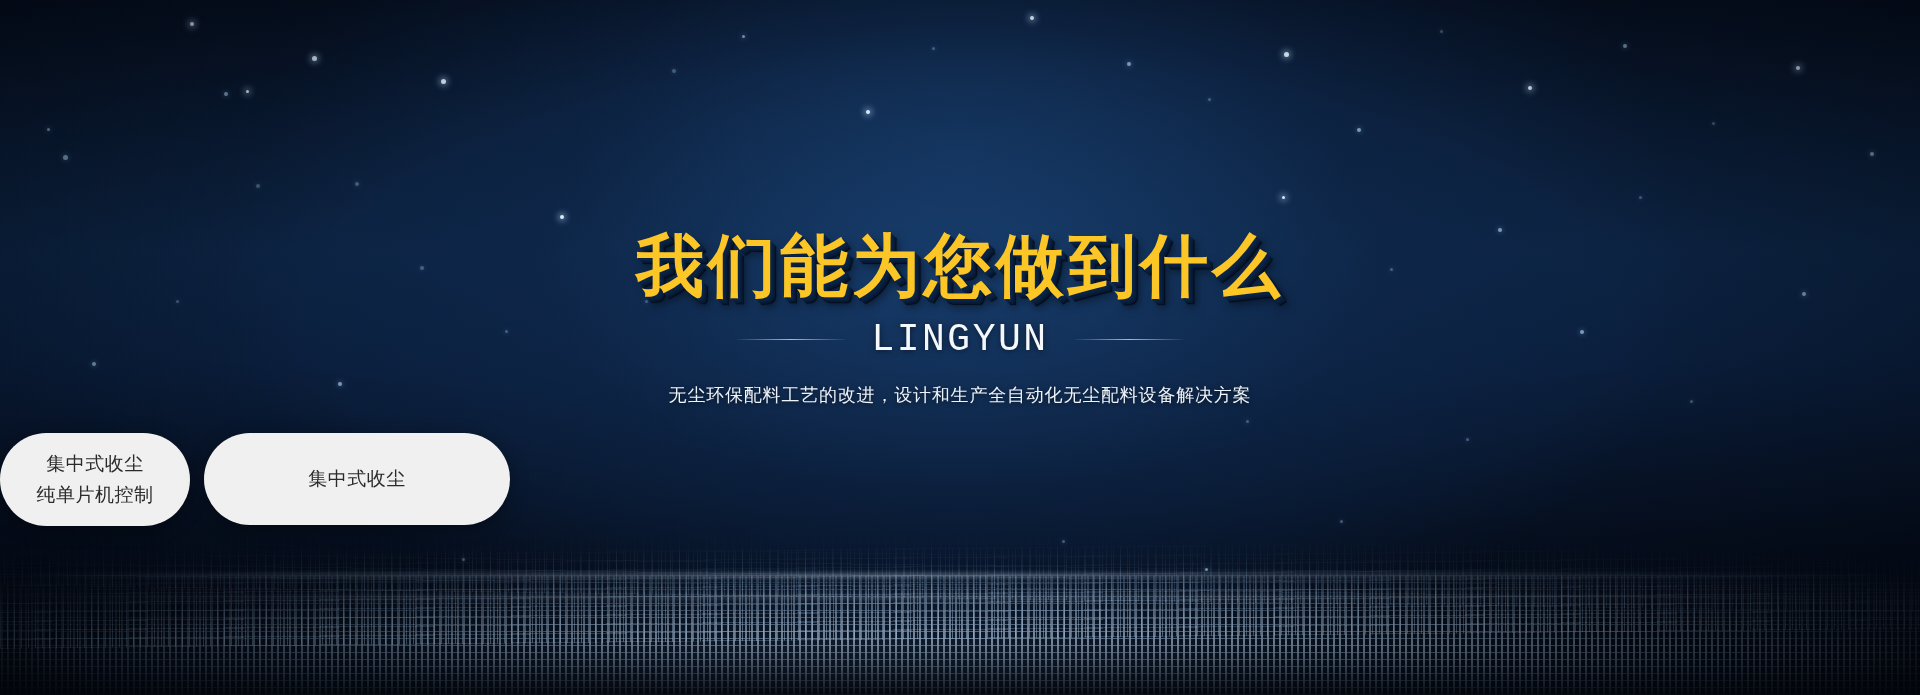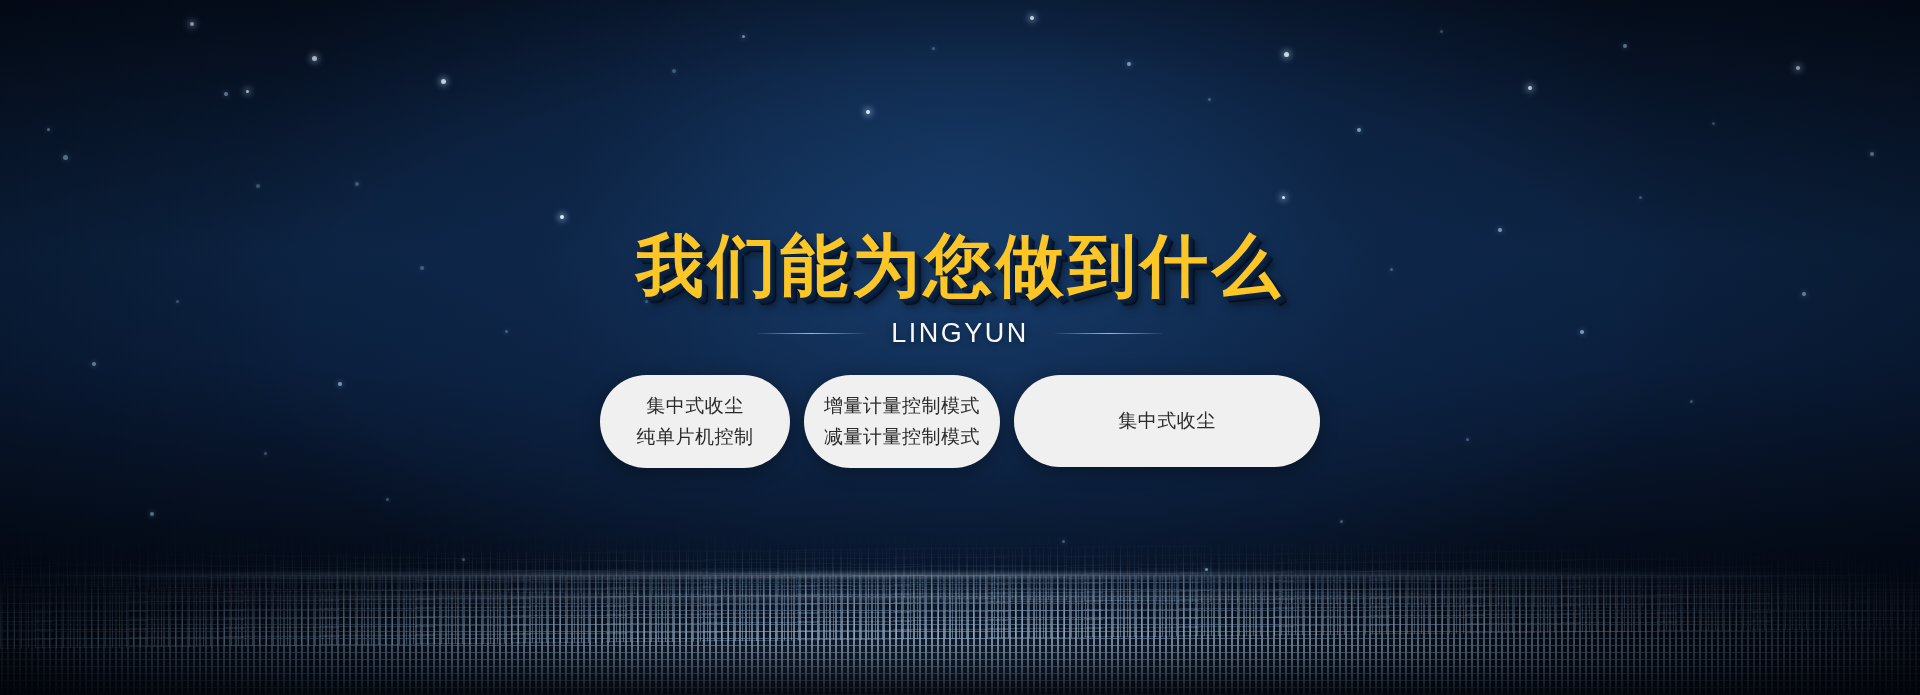--- a/index.html
+++ b/index.html
@@ -134,41 +134,40 @@
     align-items: center;
     justify-content: center;
     gap: 26px;
   }
   .sub-line {
     width: 108px;
     height: 1px;
     background: linear-gradient(90deg, rgba(200,216,235,0.06), rgba(208,222,240,0.78), rgba(200,216,235,0.06));
   }
   .hero-sub {
-    font-family: Liberation Sans, sans-serif;
-    font-size: 27px;
+    font-family: Liberation Mono, monospace;
+    font-size: 38px;
     font-weight: 400;
     letter-spacing: 2.5px;
     color: #f4f8fd;
     text-shadow: 0 1px 6px rgba(0,0,0,0.55);
   }
 
   .hero-desc {
     margin-top: 22px;
     font-family: "DejaVu Sans", "Liberation Sans", sans-serif;
     font-size: 18px;
     letter-spacing: 0.8px;
     color: #eef4fb;
     text-shadow: 0 1px 5px rgba(0,0,0,0.6);
   }
 
   .cards {
     margin-top: 26px;
     display: flex;
-    justify-content: center;
     align-items: center;
     gap: 14px;
   }
   .card {
     background: #f0f0f0;
     border-radius: 60px;
     padding: 20px 34px;
     min-height: 92px;
     display: flex;
     flex-direction: column;
@@ -247,32 +246,29 @@
 
   <div class="content">
     <h1 class="hero-title">我们能为您做到什么</h1>
 
     <div class="subtitle-row">
       <span class="sub-line"></span>
       <div class="hero-sub">LINGYUN</div>
       <span class="sub-line"></span>
     </div>
 
+    <p class="hero-desc">无尘环保配料工艺的改进，设计和生产全自动化无尘配料设备解决方案</p>
 
     <div class="cards">
 
       <div class="card card-1">
         <div class="card-line">集中式收尘</div>
         <div class="card-line">纯单片机控制</div>
       </div>
 
-      <div class="card card-2">
-        <div class="card-line">增量计量控制模式</div>
-        <div class="card-line">减量计量控制模式</div>
-      </div>
 
       <div class="card card-3">
         <div class="card-line">集中式收尘</div>
       </div>
 
     </div>
   </div>
 
   <div class="mesh-wrap">
     <div class="mesh-glow"></div>

